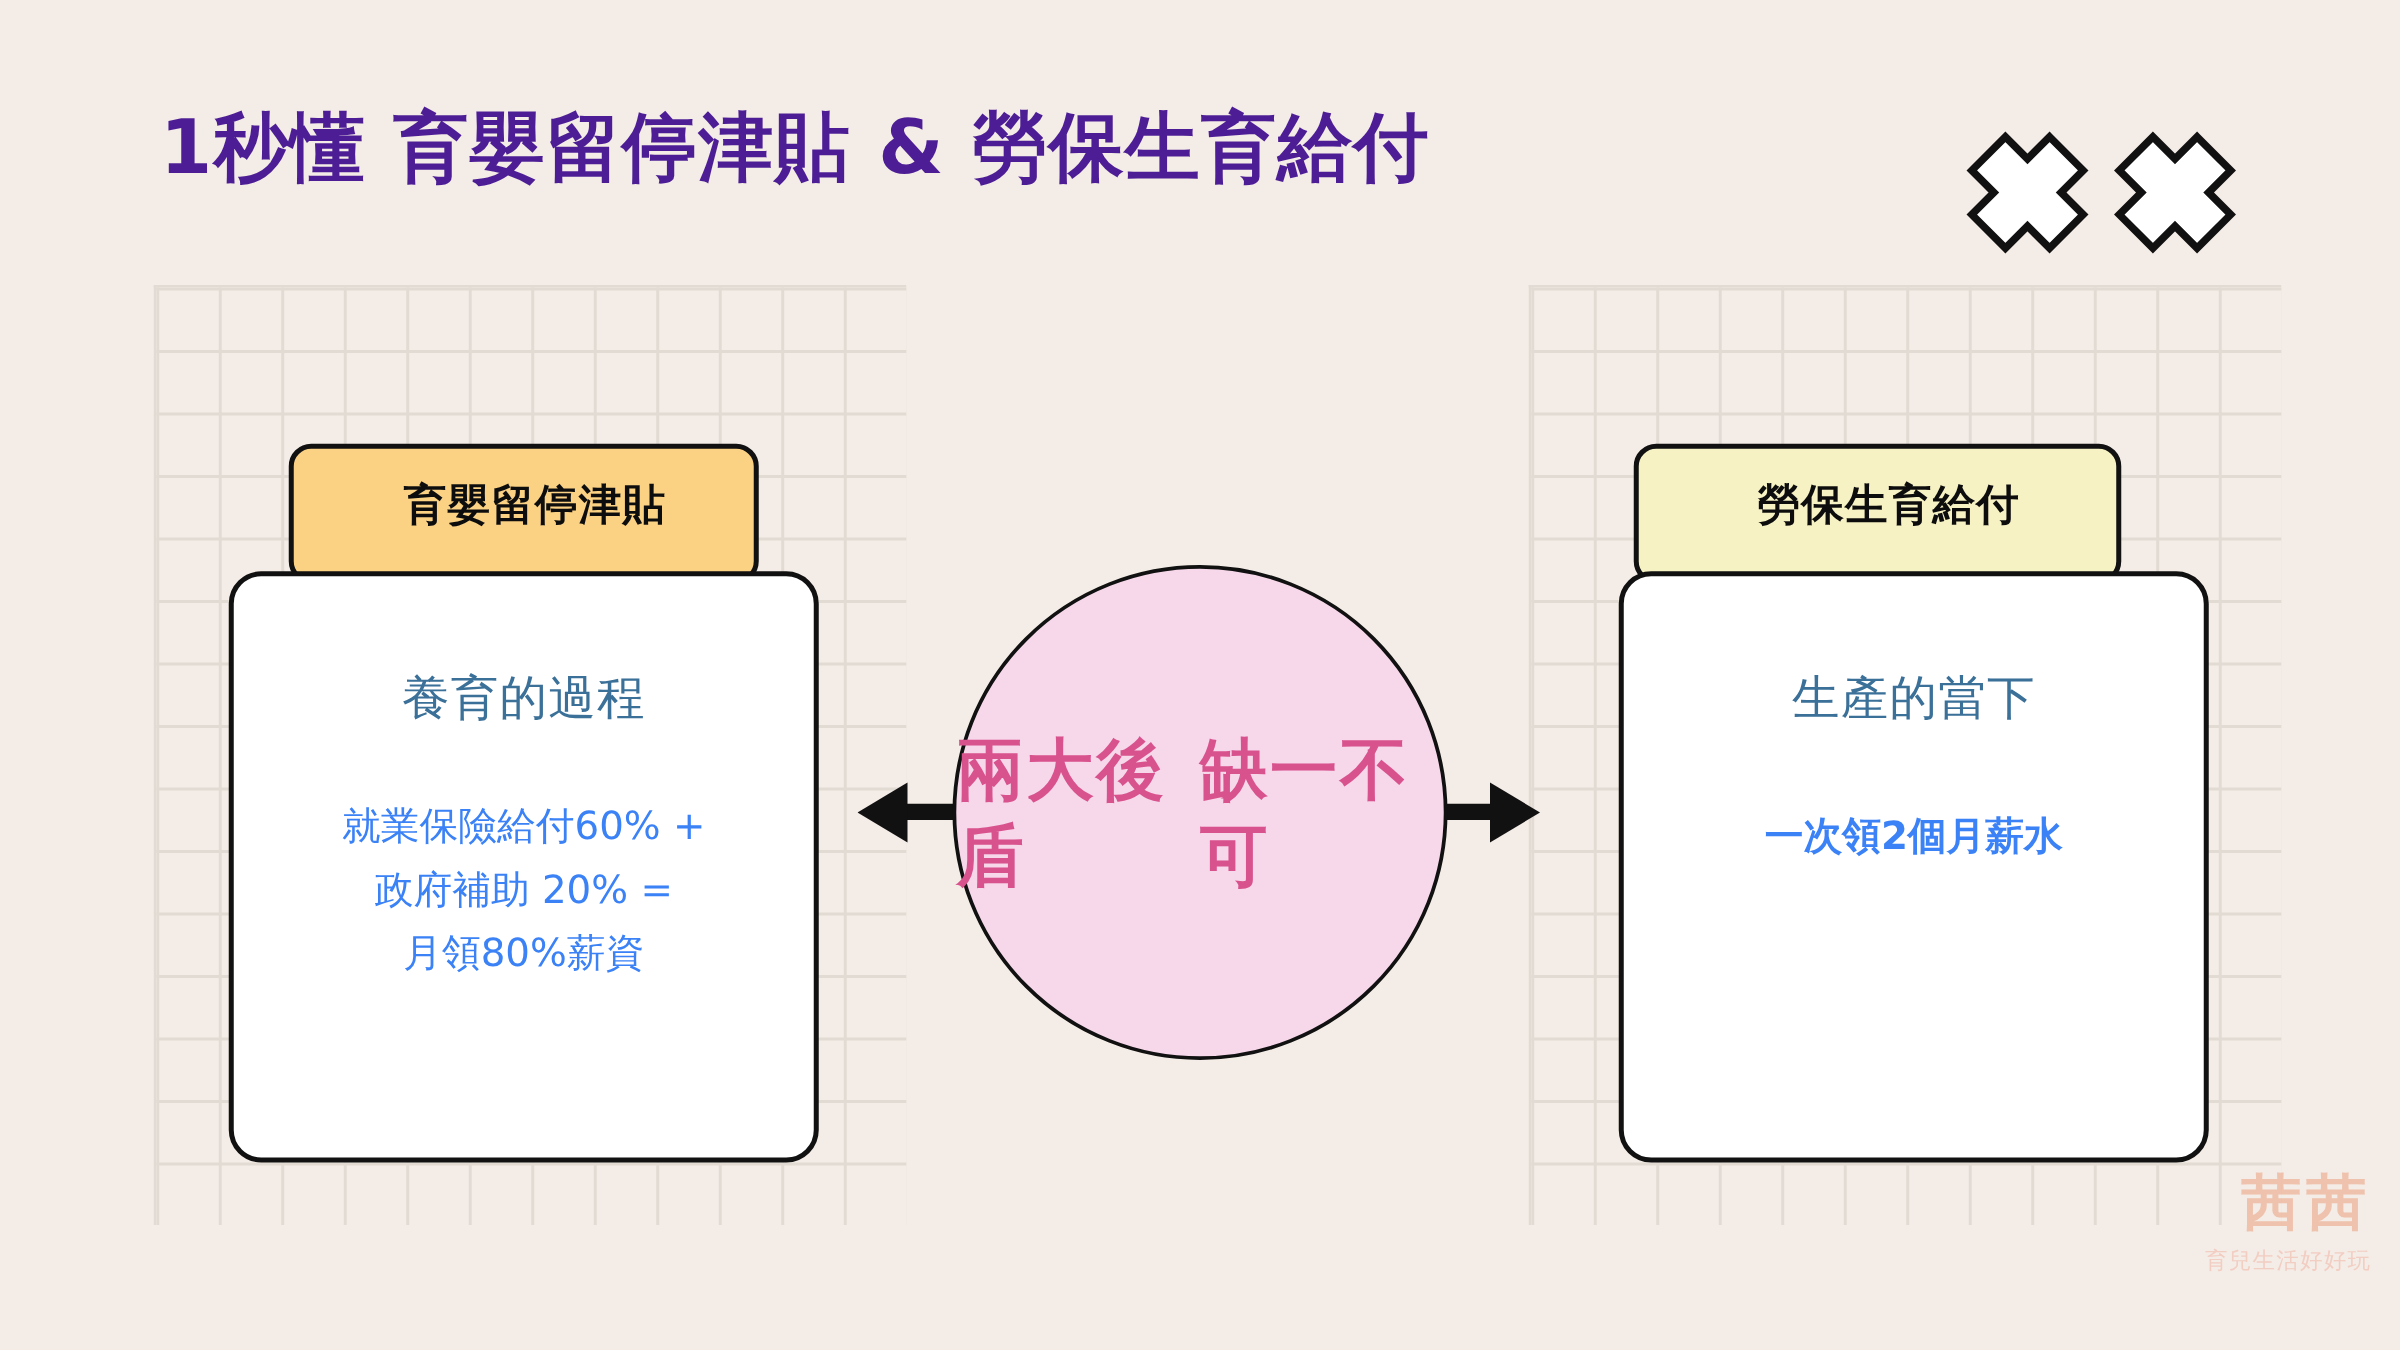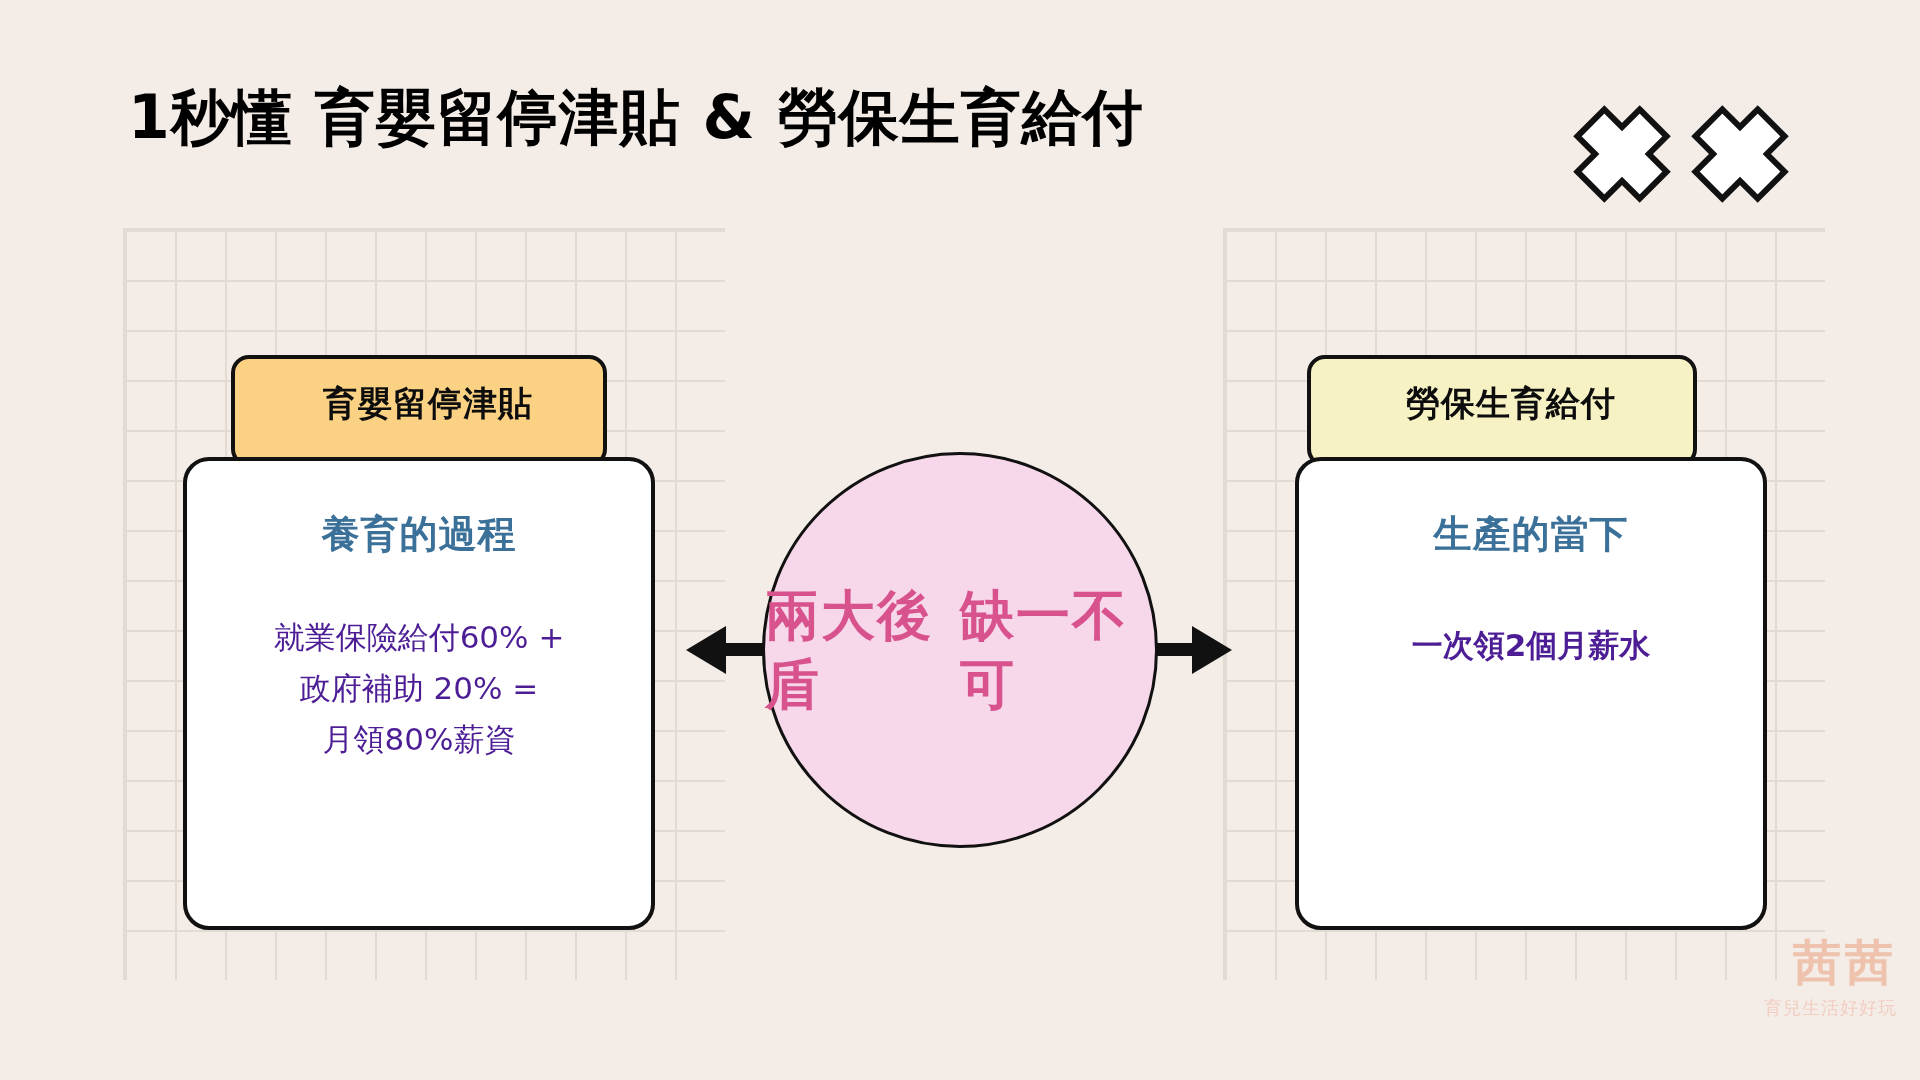--- a/index.html
+++ b/index.html
@@ -17,21 +17,21 @@
   }
 
   
   #page-title {
     position: absolute;
     left: 128px;
     top: 78px;
     font-size: 60px;
     font-weight: 900;
     letter-spacing: 1px;
-    color: #000000;
+    color: #4c1d95;
     white-space: nowrap;
     font-family: "DejaVu Sans", "Liberation Sans", sans-serif;
   }
 
   
   #deco-x-group {
     position: absolute;
     left: 1572px;
     top: 104px;
     display: flex;
@@ -105,34 +105,35 @@
     background: #ffffff;
     border: 4px solid #111;
     border-radius: 26px;
     z-index: 2;
     padding-top: 48px;
   }
 
   .card-heading {
     text-align: center;
     font-size: 38px;
-    font-weight: 700;
+    font-weight: 400;
     color: #3b7099;
     letter-spacing: 1px;
     font-family: "DejaVu Sans", "Liberation Sans", sans-serif;
+    margin-top: 24px;
   }
 
   .card-lines {
     margin-top: 52px;
     text-align: center;
   }
   .card-line {
     font-size: 31px;
     line-height: 1.65;
-    color: #4c1d95;
+    color: #3b82f6;
     font-family: "DejaVu Sans", "Liberation Sans", sans-serif;
     white-space: nowrap;
   }
   #card-right .card-lines { margin-top: 60px; font-weight: bold; }
 
   
   #center-circle {
     position: absolute;
     left: 762px;
     top: 452px;

